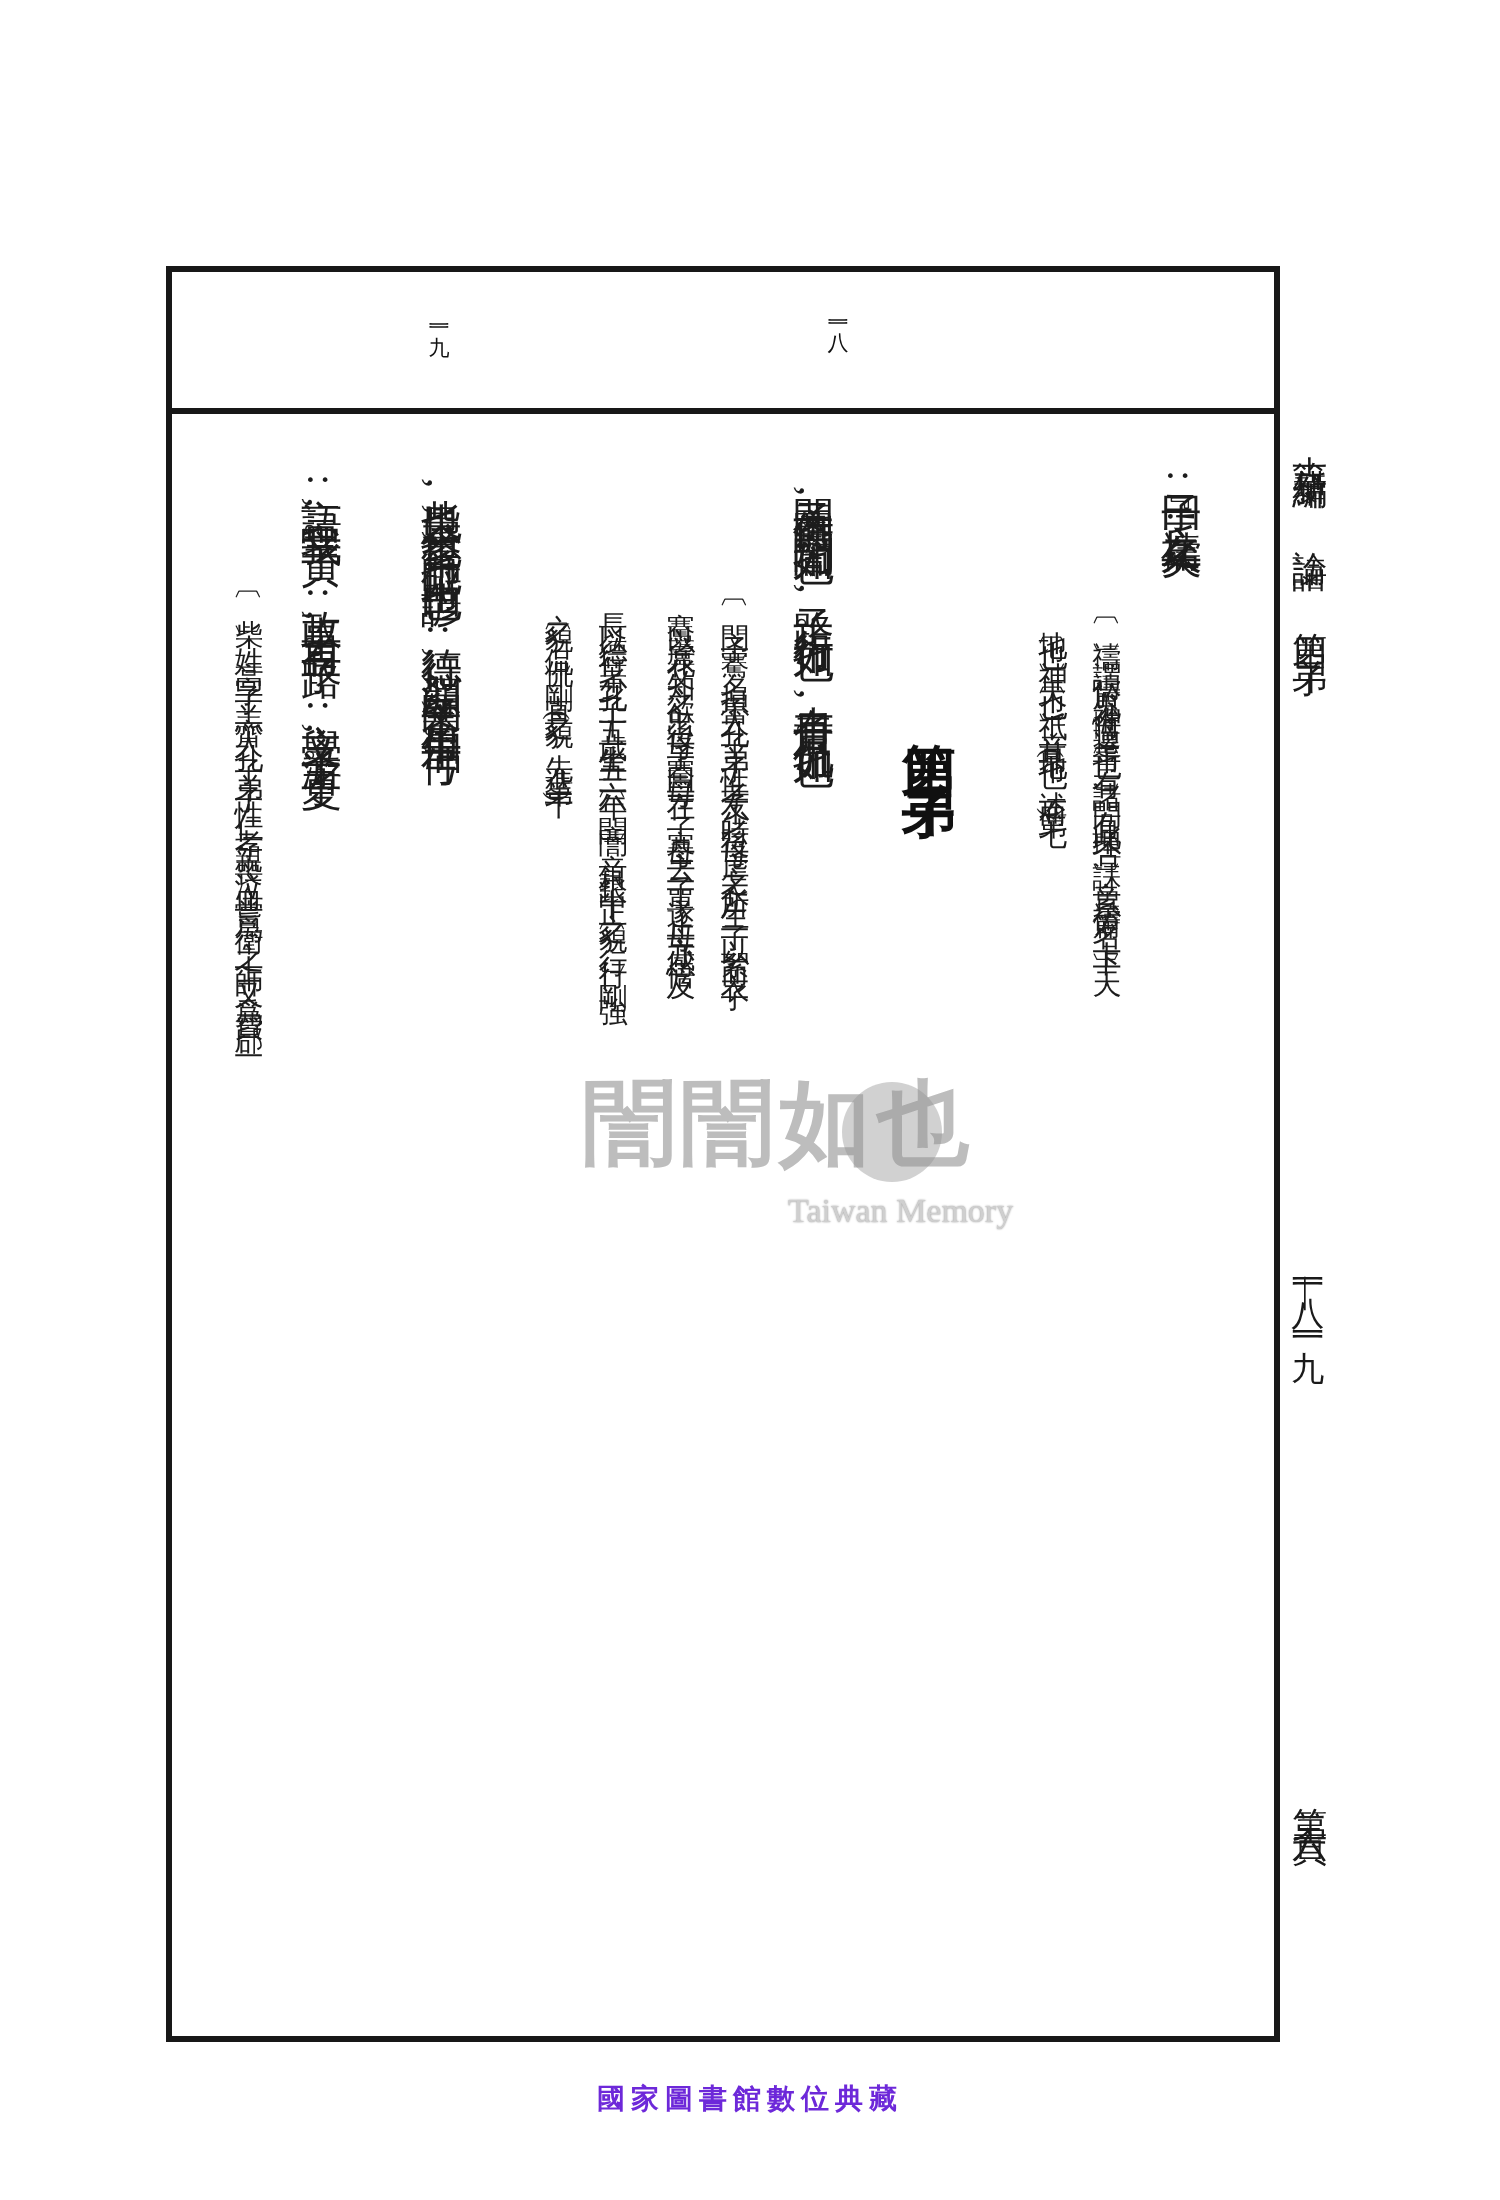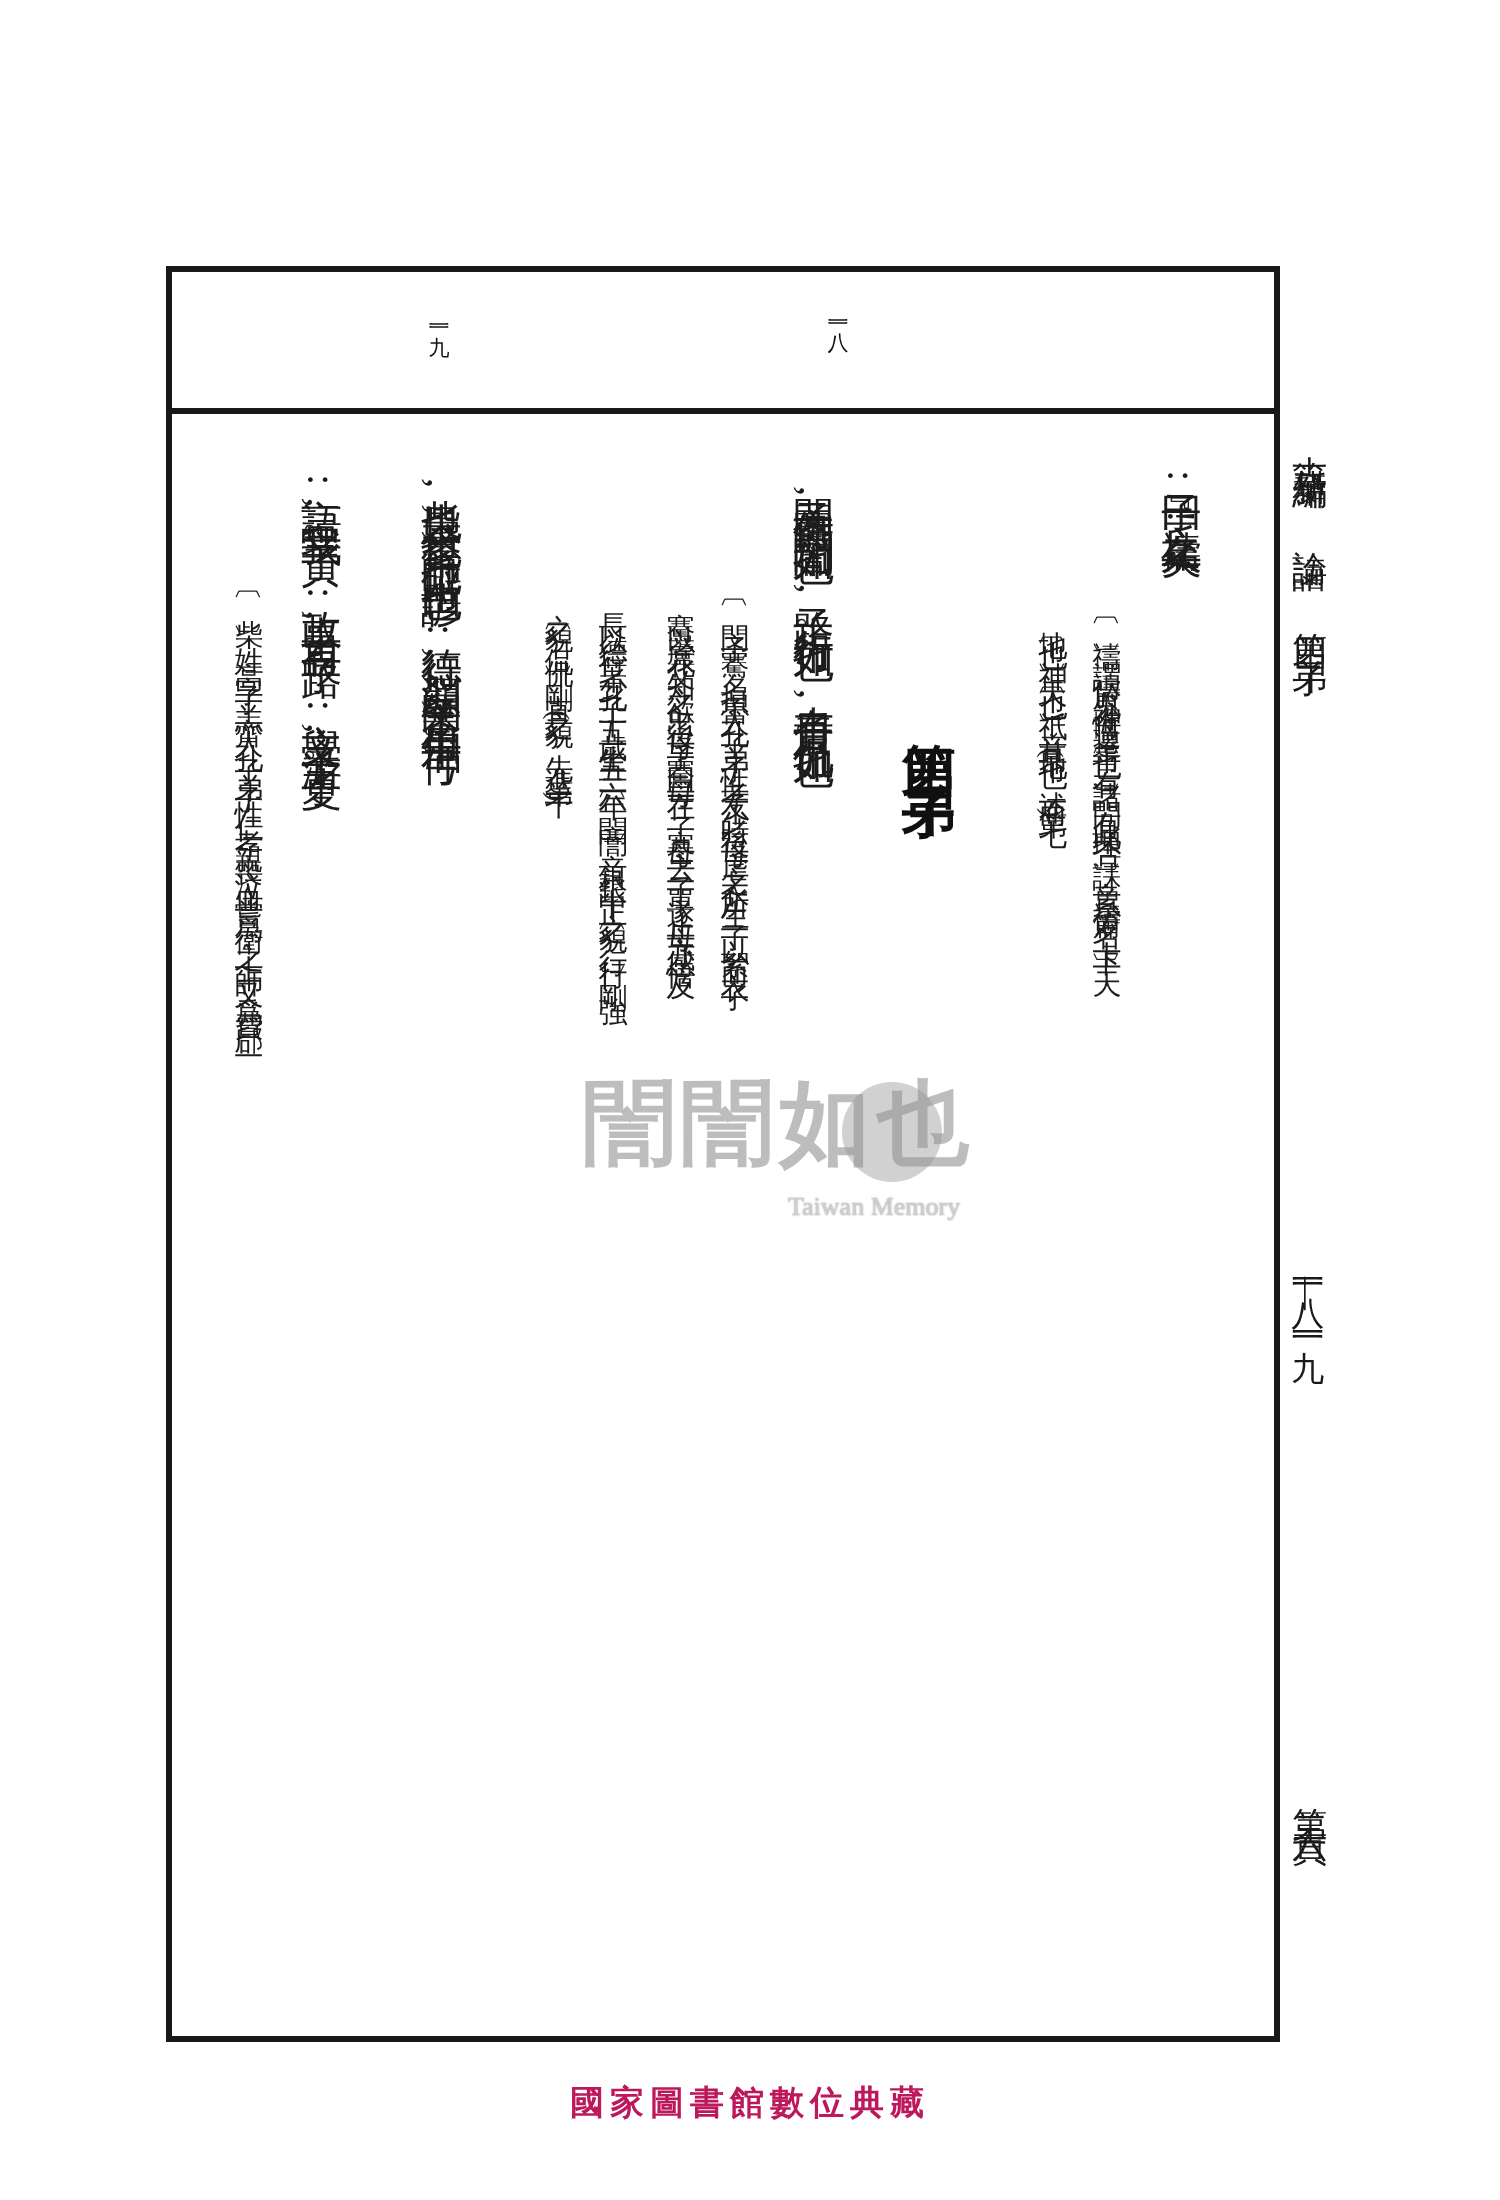--- a/index.html
+++ b/index.html
@@ -31,24 +31,24 @@
   #col9{left:234px;top:582px;letter-spacing:14px;}
   .spine{left:1290px;font-size:35px;letter-spacing:6px;color:#1a1a1a;}
   #spine-series{top:428px;}
   #spine-pages{top:1262px;font-size:33px;letter-spacing:5px;}
   #spine-sheet{top:1780px;letter-spacing:9px;}
   .wm-zh{position:absolute;left:583px;top:1062px;font-size:92px;font-weight:bold;
          letter-spacing:6px;color:rgba(145,145,145,0.60);z-index:6;
          font-family:"Liberation Serif",serif;}
   .wm-seal{position:absolute;left:842px;top:1082px;width:100px;height:100px;
            border-radius:50%;background:rgba(163,163,163,0.50);z-index:5;}
-  .wm-en{position:absolute;left:788px;top:1192px;font-size:26px;color:#cfcfcf;
+  .wm-en{position:absolute;left:788px;top:1192px;font-size:34px;color:#cfcfcf;
          text-shadow:0 0 2px #8f8f8f;z-index:7;font-family:"Liberation Serif",serif;}
   .footer-caption{position:absolute;left:50%;transform:translateX(-50%);top:2080px;
-         font-size:34px;letter-spacing:6px;color:#be185d;font-weight:bold;
+         font-size:28px;letter-spacing:6px;color:#6d28d9;font-weight:bold;
          font-family:"Liberation Sans",sans-serif;}
 </style>
 </head>
 <body>
 
 <div class="page">
 
   <div class="scan-box"></div>
   <div class="header-rule"></div>
 

